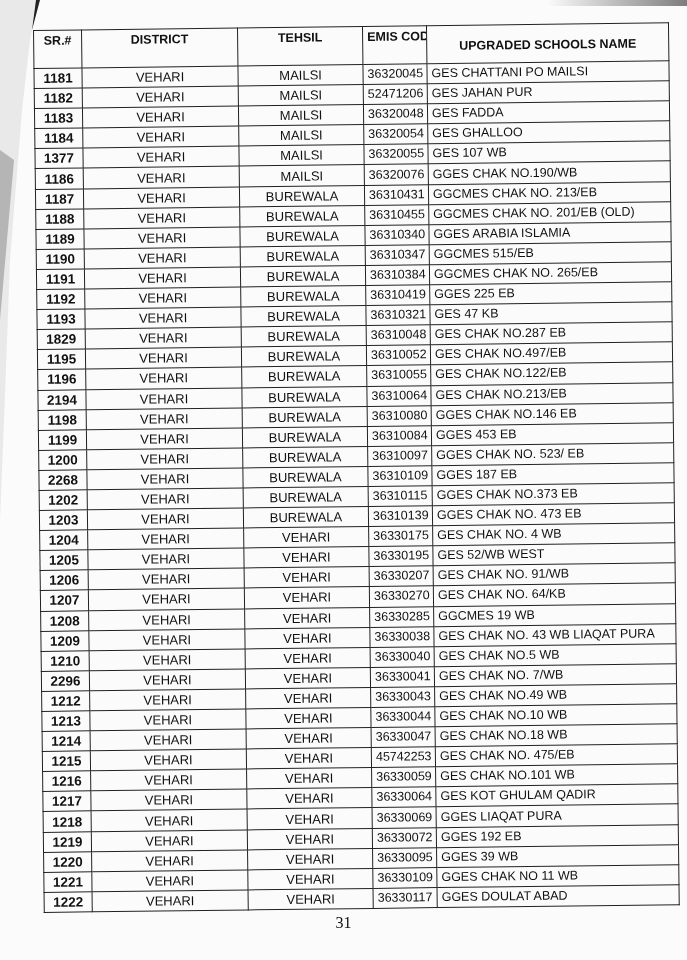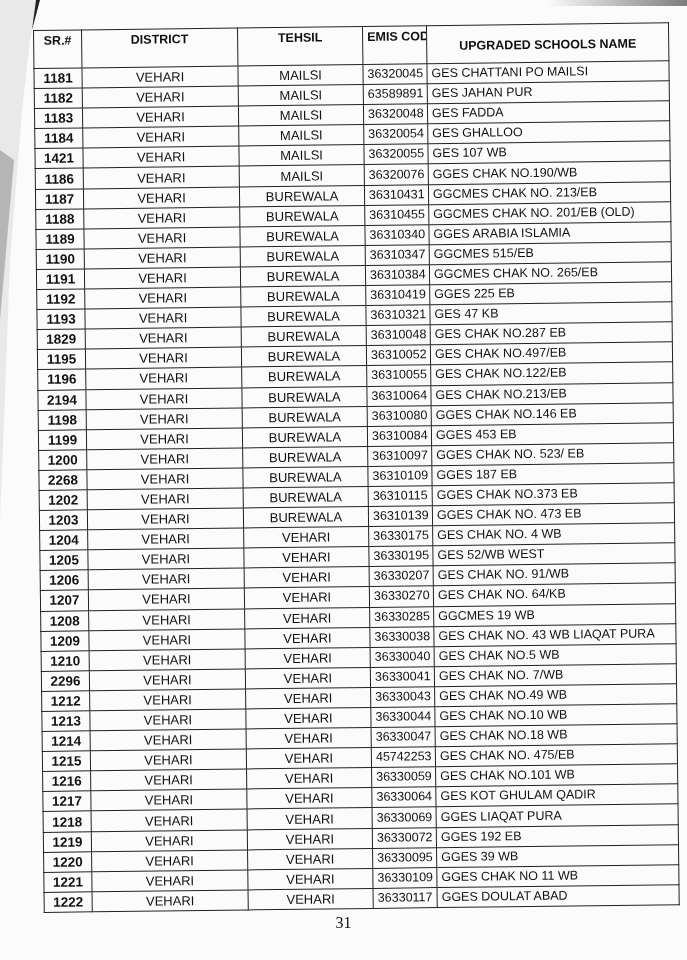--- a/index.html
+++ b/index.html
@@ -35,21 +35,21 @@
     white-space: nowrap;
     overflow: hidden;
   }
   th {
     height: 34px; font-weight: bold; font-size: 12.5px; text-align: center;
     vertical-align: top; padding-top: 3px; line-height: 14px;
   }
   th.name-h { vertical-align: middle; }
   td.sr { font-weight: bold; text-align: center; font-size: 13.5px; margin-left: 19px; }
   td.district, td.tehsil { text-align: center; font-family: "Liberation Sans Narrow", "Liberation Sans", sans-serif; }
-  td.emis { text-align: center; font-size: 12.5px; }
+  td.emis { text-align: left; font-size: 12.5px; }
   td.name { text-align: left; font-size: 12.5px; }
   .col-sr { width: 48px; }
   .col-district { width: 156px; }
   .col-tehsil { width: 125px; }
   .col-emis { width: 64px; }
   .col-name { width: auto; }
   .outer { border: 1.5px solid #111; }
   .page-number {
     position: absolute; left: 0; width: 687px; top: 914px;
     text-align: center; font-family: "Liberation Serif", serif; font-size: 16px;
@@ -88,39 +88,39 @@
           <td class="sr">1181</td>
           <td class="district">VEHARI</td>
           <td class="tehsil">MAILSI</td>
           <td class="emis">36320045</td>
           <td class="name">GES CHATTANI PO MAILSI</td>
         </tr>
         <tr>
           <td class="sr">1182</td>
           <td class="district">VEHARI</td>
           <td class="tehsil">MAILSI</td>
-          <td class="emis">63589891</td>
+          <td class="emis">52471206</td>
           <td class="name">GES JAHAN PUR</td>
         </tr>
         <tr>
           <td class="sr">1183</td>
           <td class="district">VEHARI</td>
           <td class="tehsil">MAILSI</td>
           <td class="emis">36320048</td>
           <td class="name">GES FADDA</td>
         </tr>
         <tr>
           <td class="sr">1184</td>
           <td class="district">VEHARI</td>
           <td class="tehsil">MAILSI</td>
           <td class="emis">36320054</td>
           <td class="name">GES GHALLOO</td>
         </tr>
         <tr>
-          <td class="sr">1421</td>
+          <td class="sr">1377</td>
           <td class="district">VEHARI</td>
           <td class="tehsil">MAILSI</td>
           <td class="emis">36320055</td>
           <td class="name">GES 107 WB</td>
         </tr>
         <tr>
           <td class="sr">1186</td>
           <td class="district">VEHARI</td>
           <td class="tehsil">MAILSI</td>
           <td class="emis">36320076</td>

